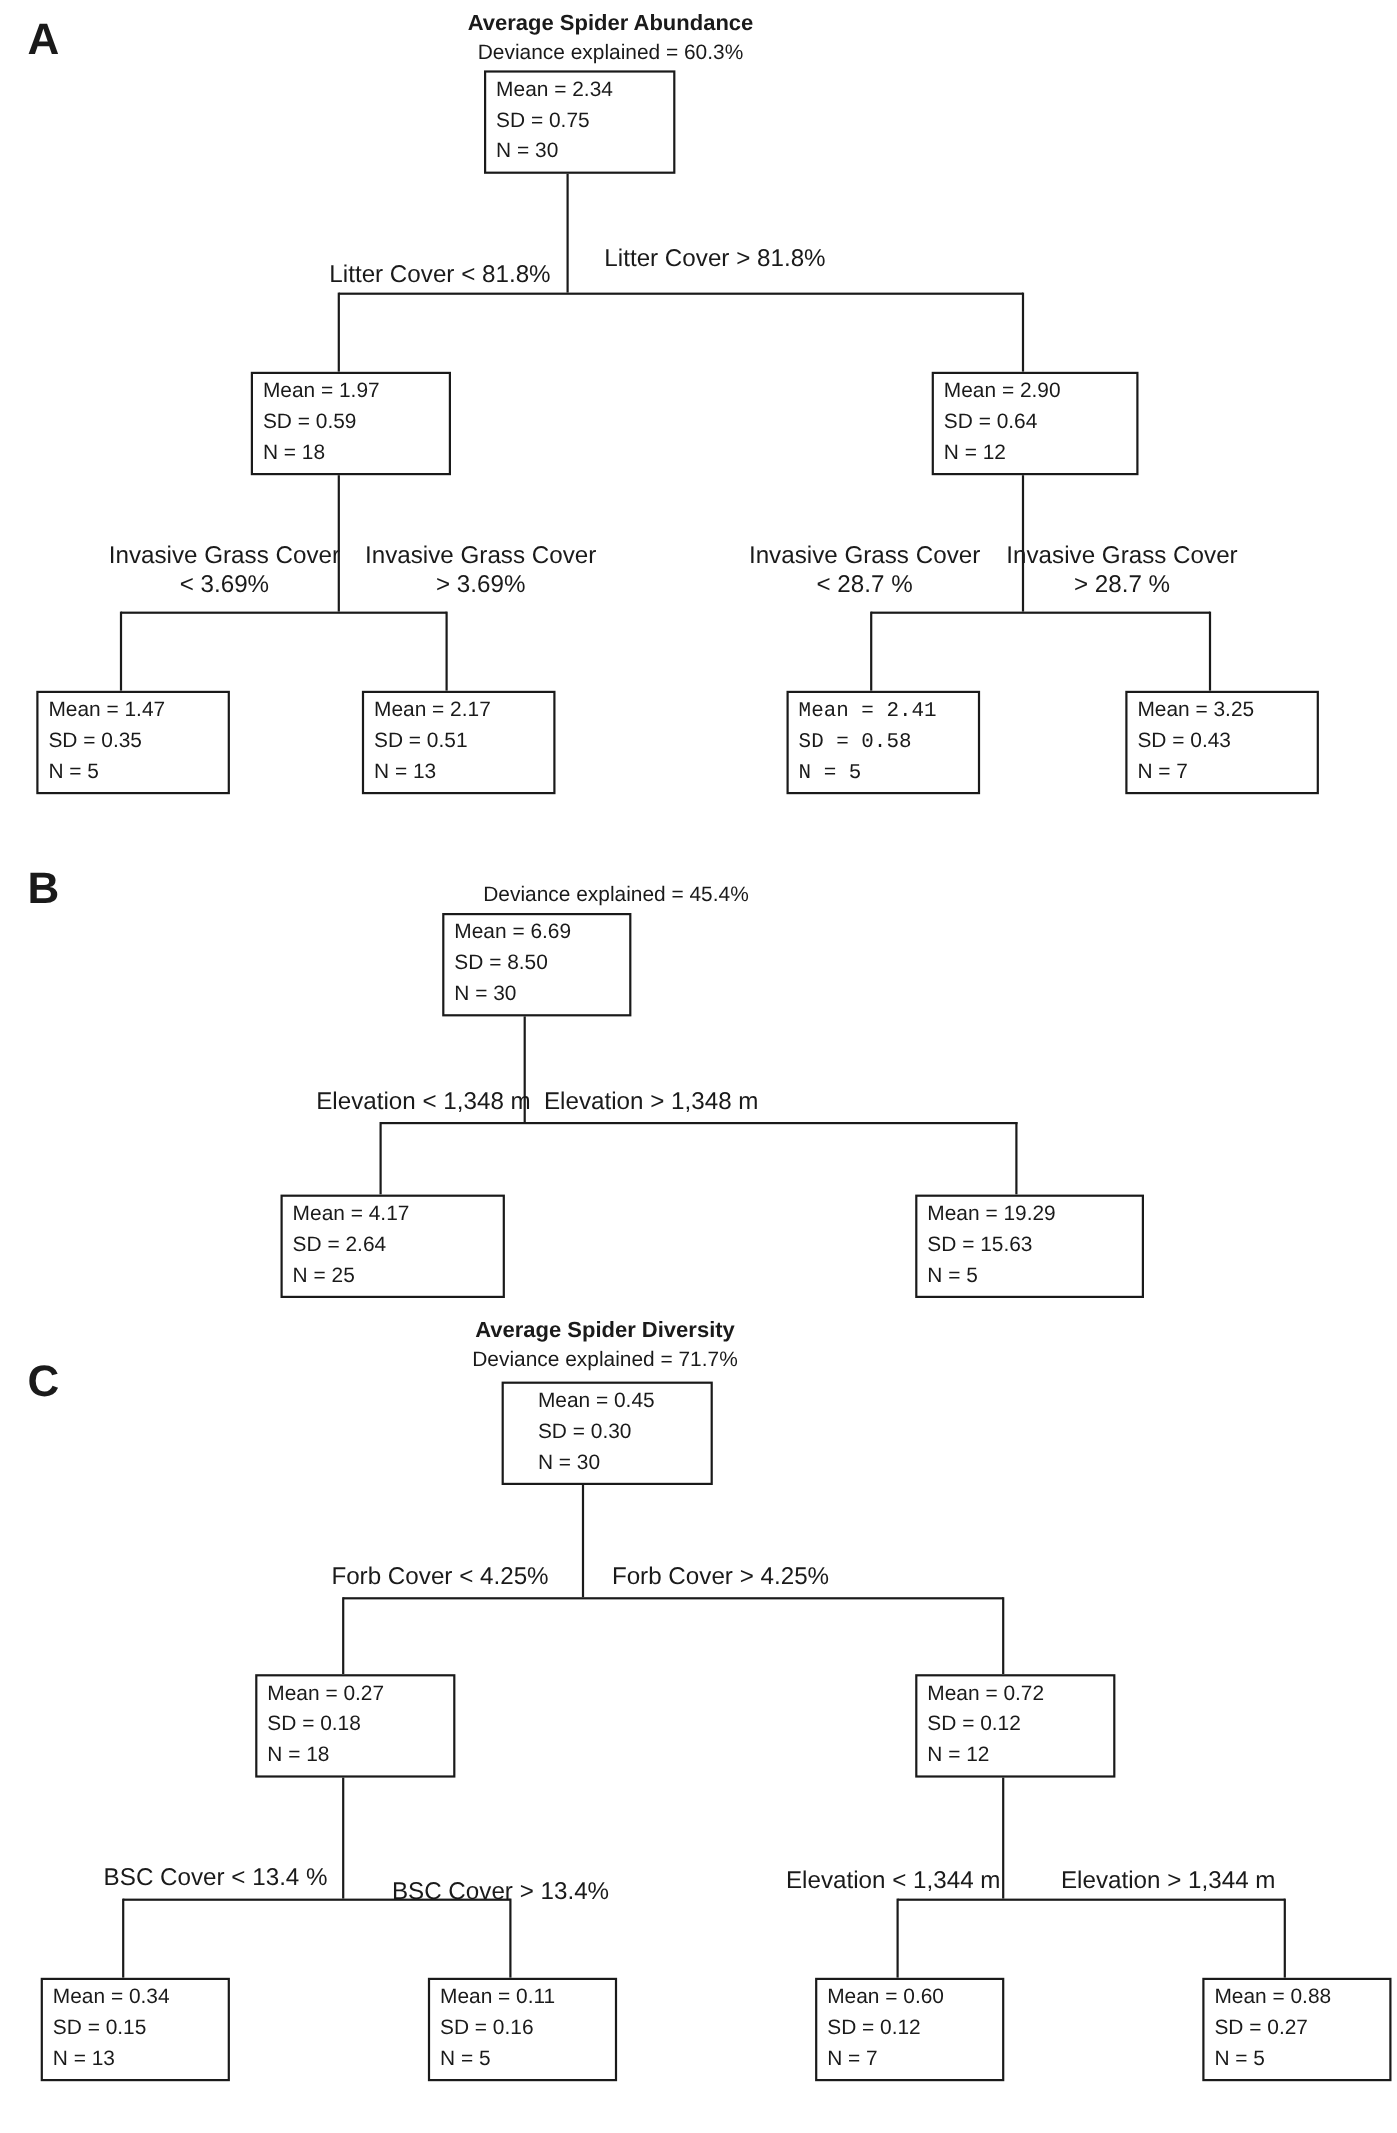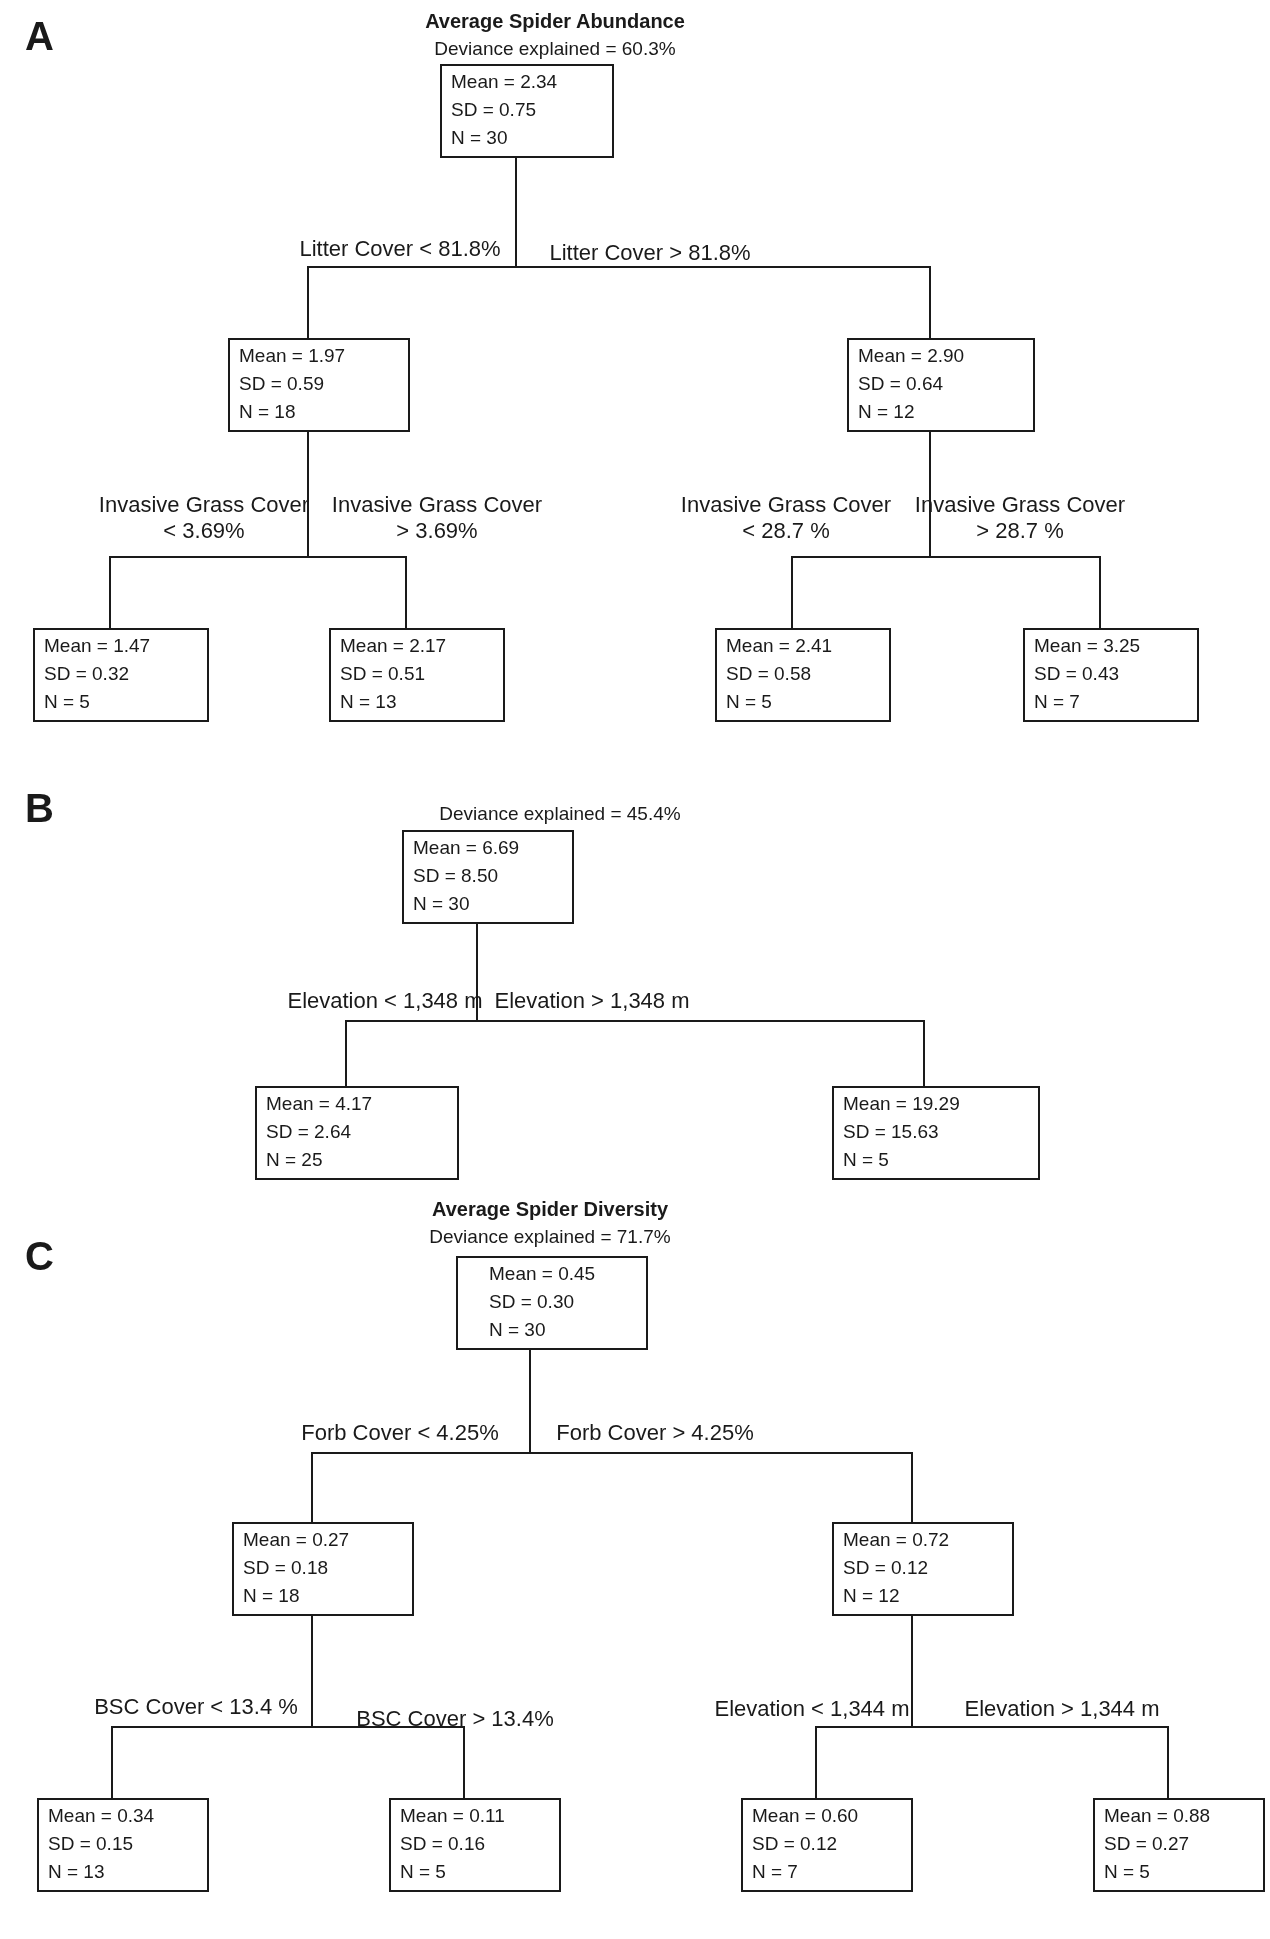--- a/index.html
+++ b/index.html
@@ -68,21 +68,21 @@
     <div>SD = 0.75</div>
     <div>N = 30</div>
   </div>
 
   <div class="vline" style="left:515px; top:158px; height:108px;"></div>
   <div class="hline" style="left:308px; top:266px; width:622px;"></div>
   <div class="vline" style="left:307px; top:266px; height:72px;"></div>
   <div class="vline" style="left:929px; top:266px; height:72px;"></div>
 
   <div class="split" style="left:280px; top:236px;">Litter Cover &lt; 81.8%</div>
-  <div class="split" style="left:530px; top:240px;text-align:center;">Litter Cover &gt; 81.8%</div>
+  <div class="split" style="left:530px; top:222px;text-align:center;">Litter Cover &gt; 81.8%</div>
 
   <div class="node" style="left:228px; top:338px; width:160px;">
     <div>Mean = 1.97</div>
     <div>SD = 0.59</div>
     <div>N = 18</div>
   </div>
   <div class="node" style="left:847px; top:338px; width:166px;">
     <div>Mean = 2.90</div>
     <div>SD = 0.64</div>
     <div>N = 12</div>
@@ -110,29 +110,29 @@
     <div>Invasive Grass Cover</div>
     <div>&lt; 28.7 %</div>
   </div>
   <div class="split2" style="left:900px; top:492px;">
     <div>Invasive Grass Cover</div>
     <div>&gt; 28.7 %</div>
   </div>
 
   <div class="node" style="left:33px; top:628px; width:154px;">
     <div>Mean = 1.47</div>
-    <div>SD = 0.32</div>
+    <div>SD = 0.35</div>
     <div>N = 5</div>
   </div>
   <div class="node" style="left:329px; top:628px; width:154px;">
     <div>Mean = 2.17</div>
     <div>SD = 0.51</div>
     <div>N = 13</div>
   </div>
-  <div class="node" style="left:715px; top:628px; width:154px;">
+  <div class="node" style="left:715px; top:628px; width:154px;font-family:Liberation Mono, monospace;">
     <div>Mean = 2.41</div>
     <div>SD = 0.58</div>
     <div>N = 5</div>
   </div>
   <div class="node" style="left:1023px; top:628px; width:154px;">
     <div>Mean = 3.25</div>
     <div>SD = 0.43</div>
     <div>N = 7</div>
   </div>
 

